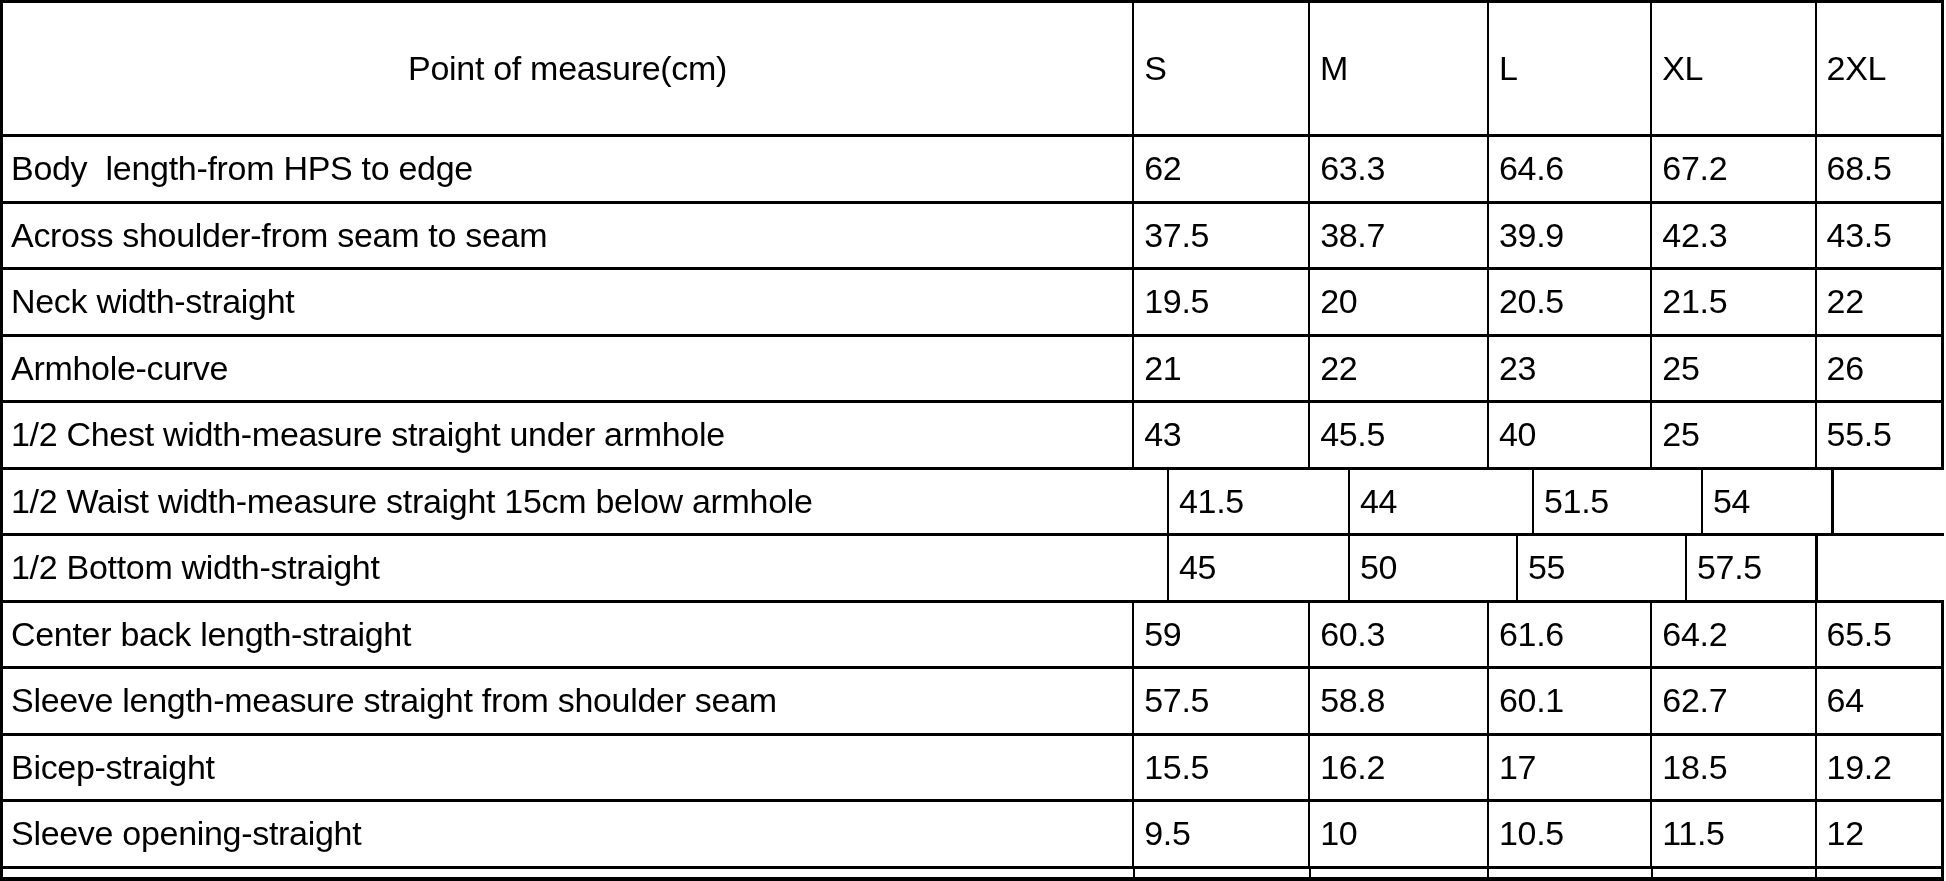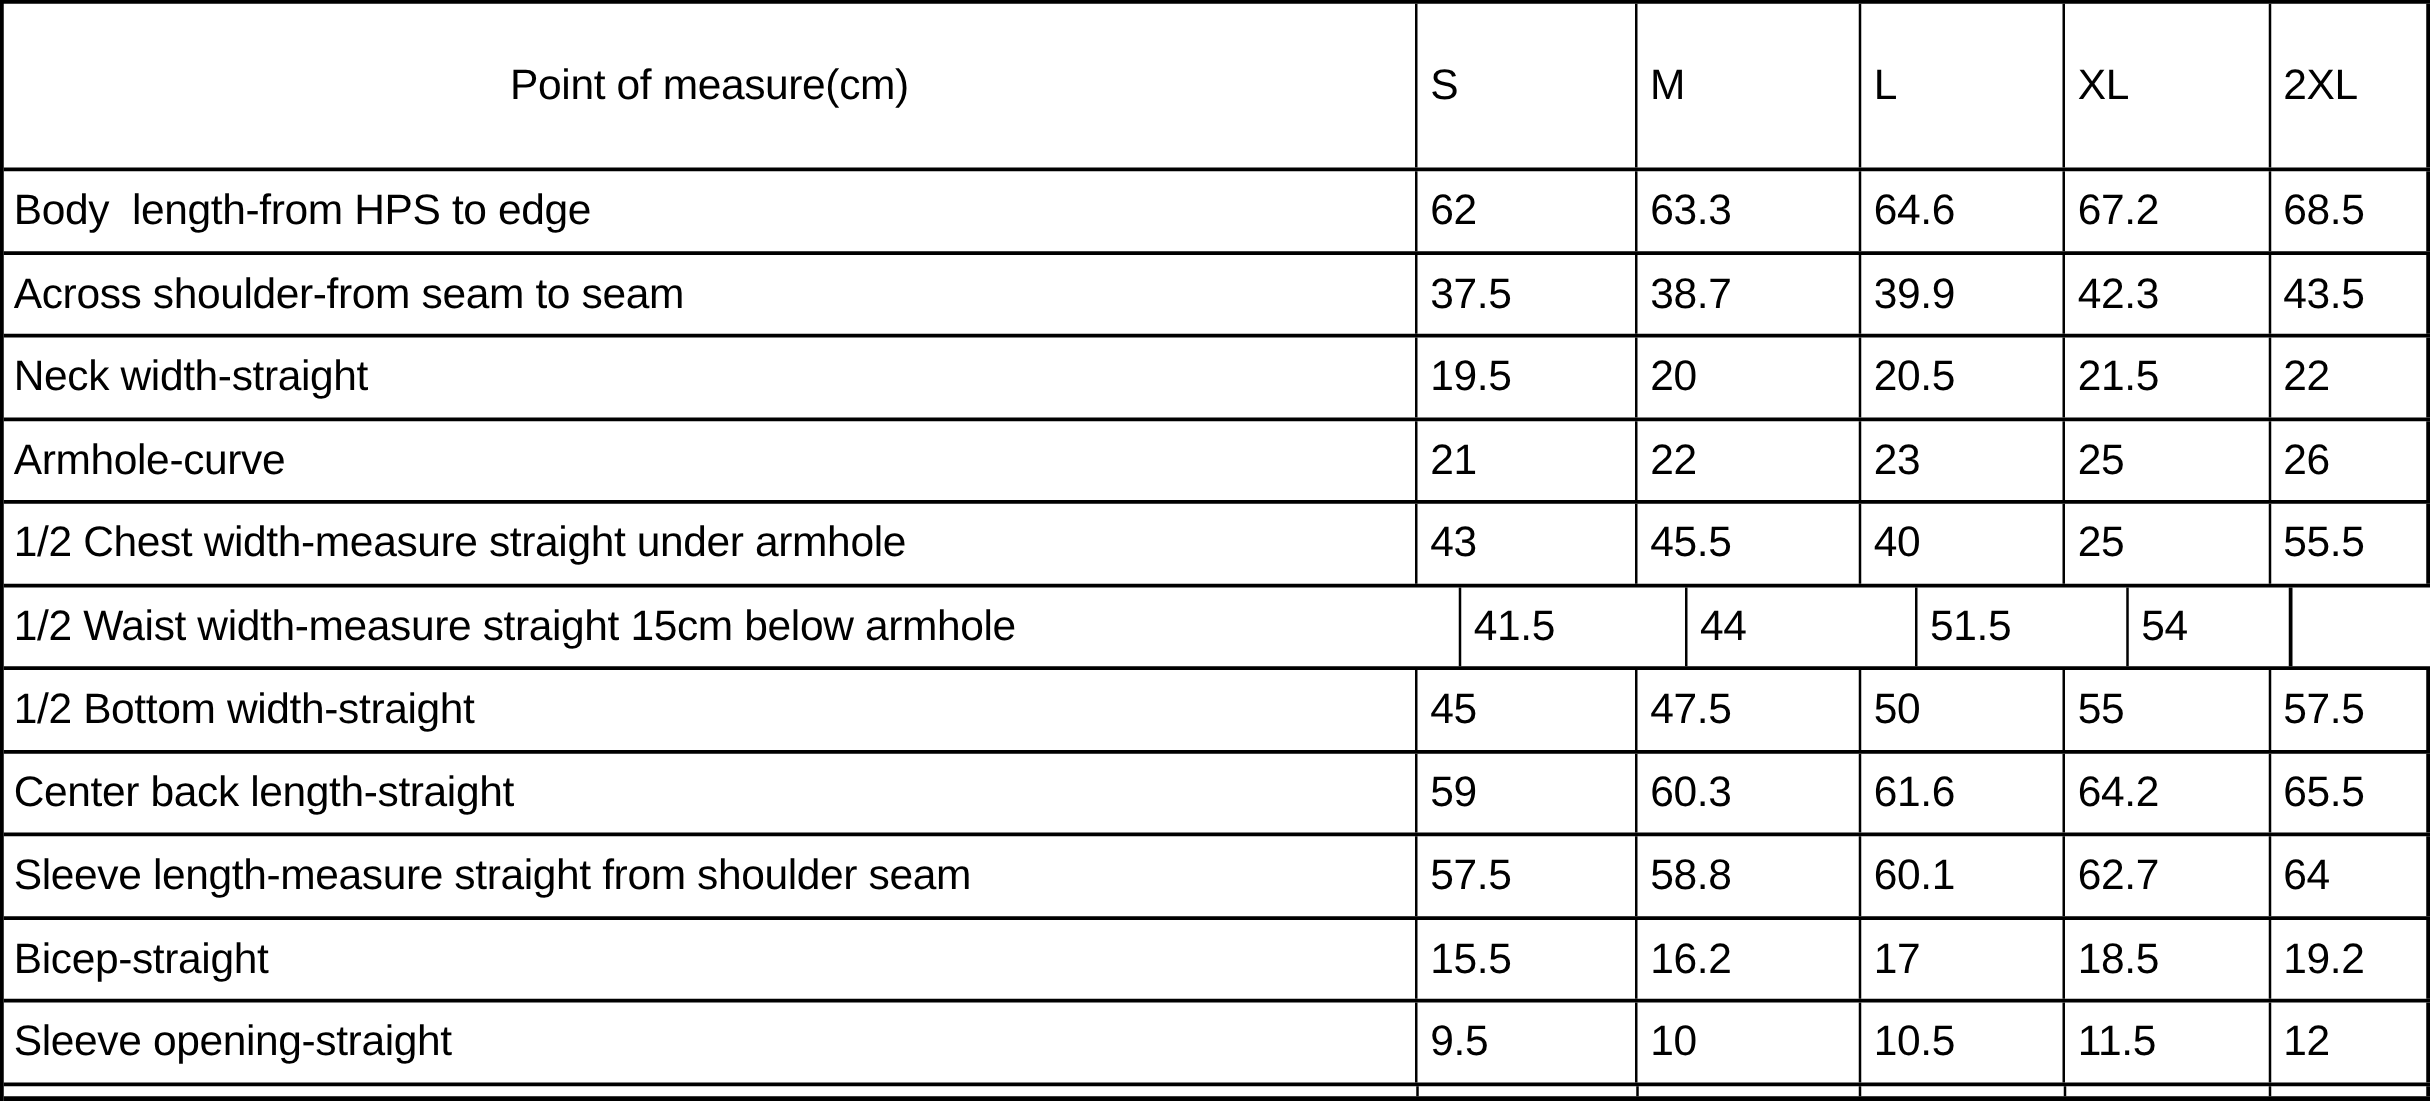--- a/index.html
+++ b/index.html
@@ -116,21 +116,20 @@
       <div class="row">
         <div class="cell c-label">1/2 Waist width-measure straight 15cm below armhole</div>
         <div class="cell c-s">41.5</div>
         <div class="cell c-m">44</div>
         <div class="cell c-xl">51.5</div>
         <div class="cell c-2xl">54</div>
       </div>
       <div class="row">
         <div class="cell c-label">1/2 Bottom width-straight</div>
         <div class="cell c-s">45</div>
-        <div class="cell c-m">47.5</div>
         <div class="cell c-l">50</div>
         <div class="cell c-xl">55</div>
         <div class="cell c-2xl">57.5</div>
       </div>
       <div class="row">
         <div class="cell c-label">Center back length-straight</div>
         <div class="cell c-s">59</div>
         <div class="cell c-m">60.3</div>
         <div class="cell c-l">61.6</div>
         <div class="cell c-xl">64.2</div>

